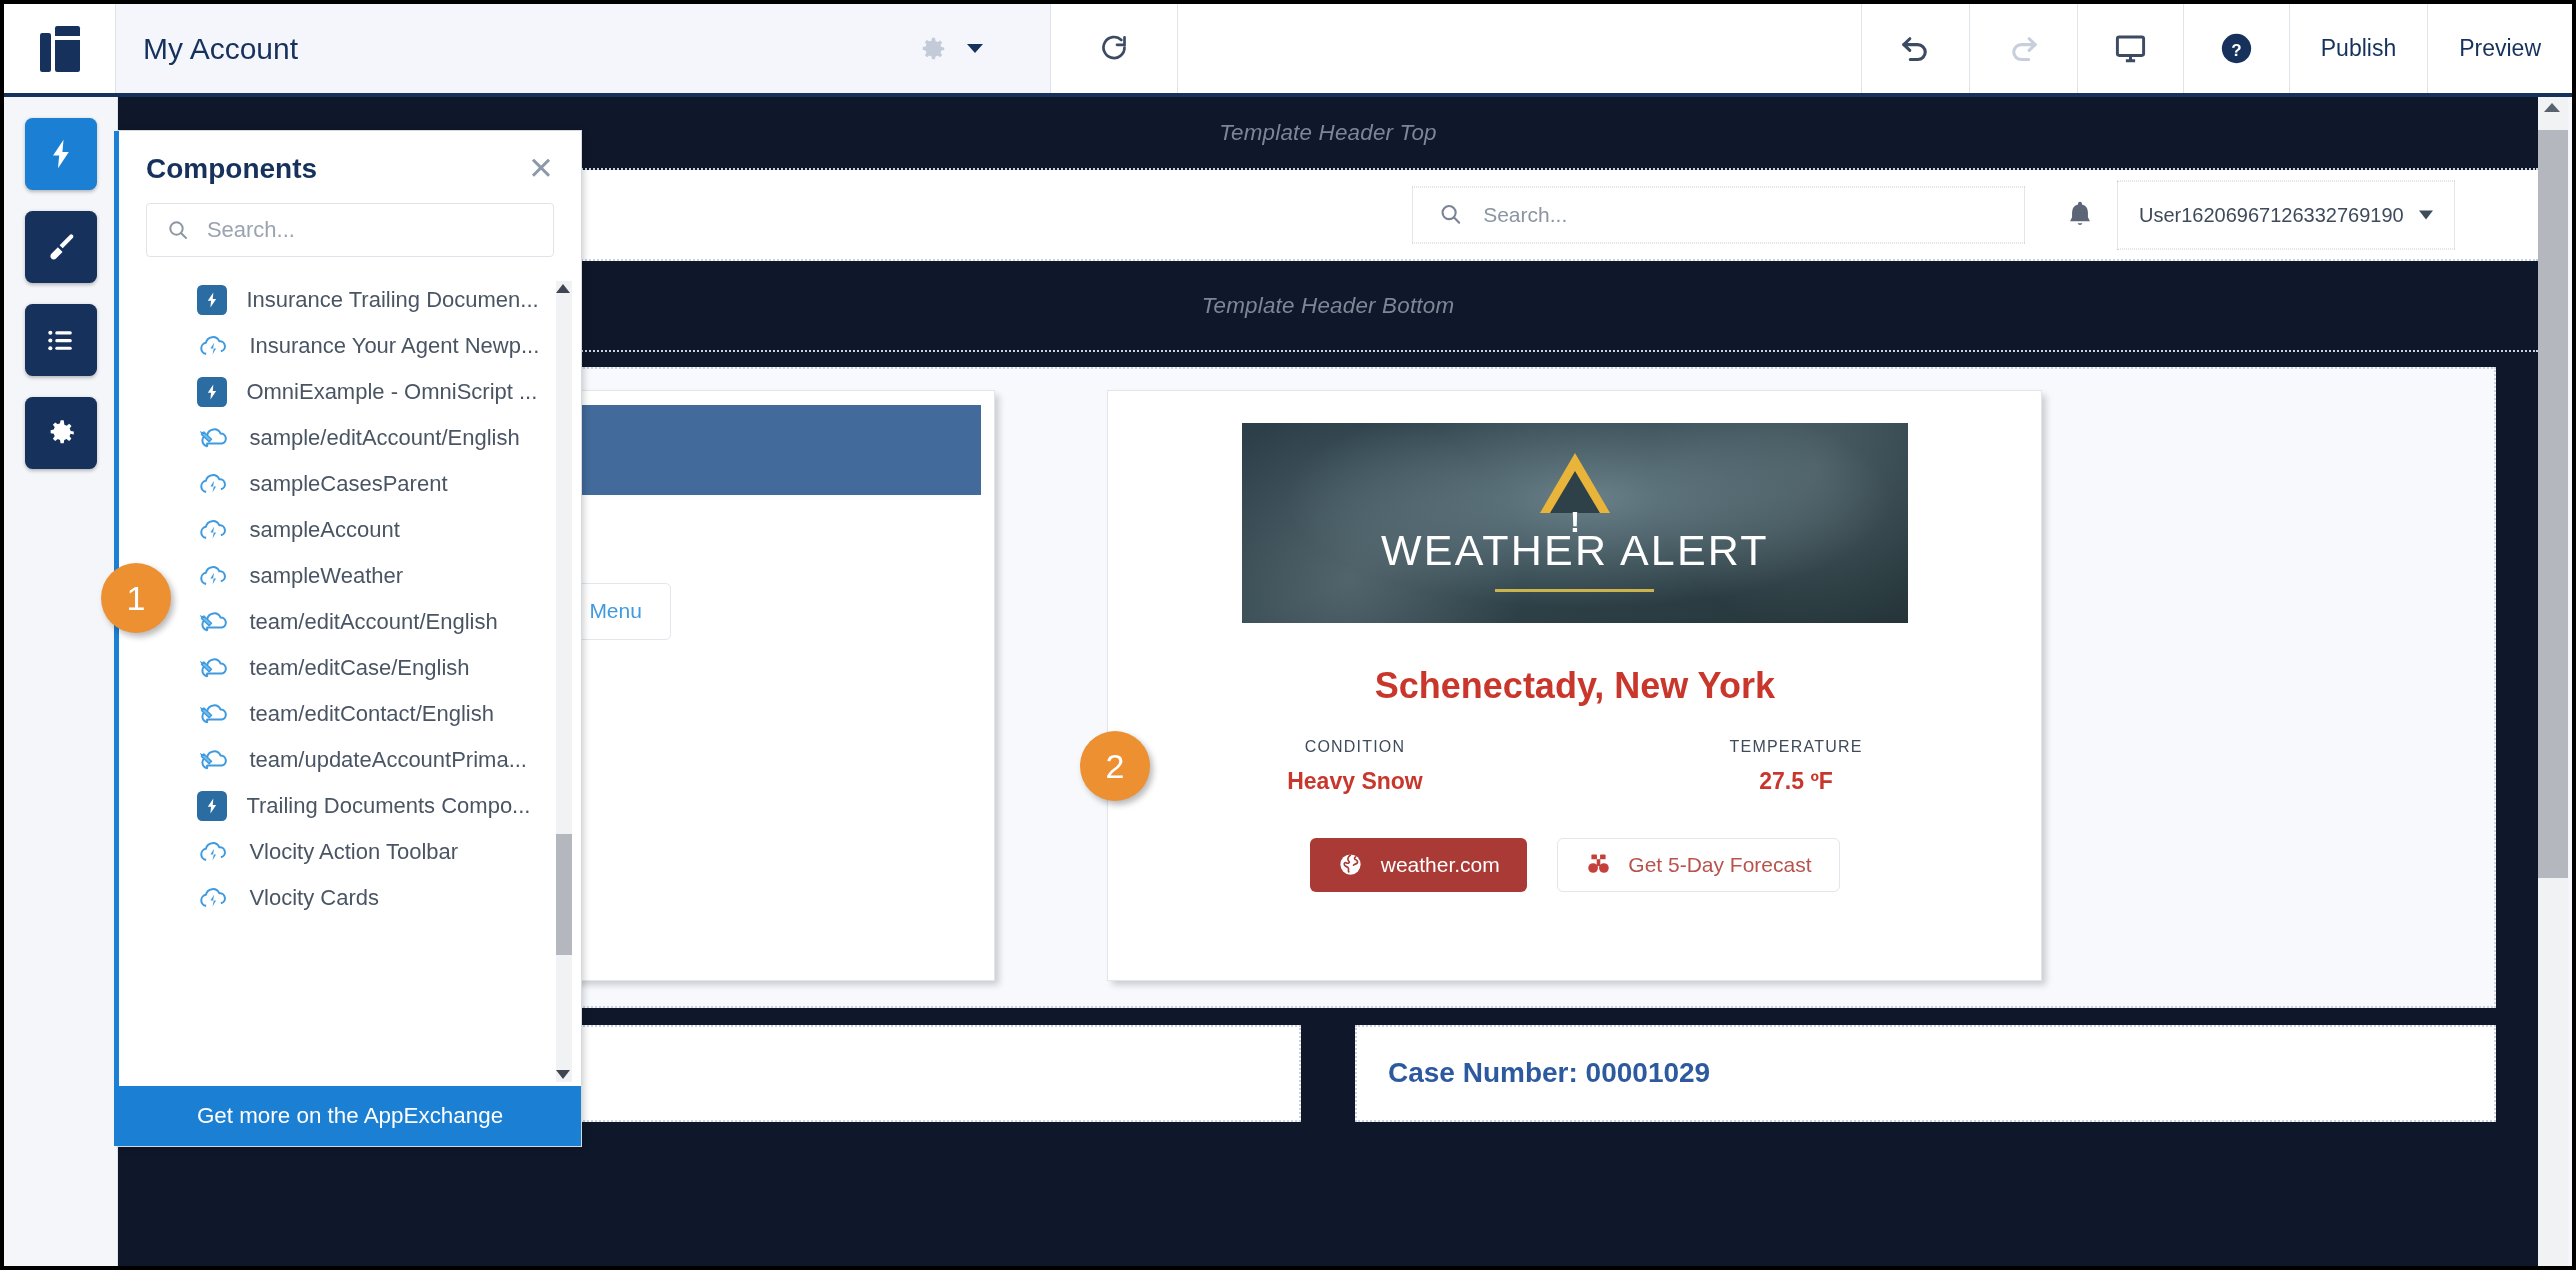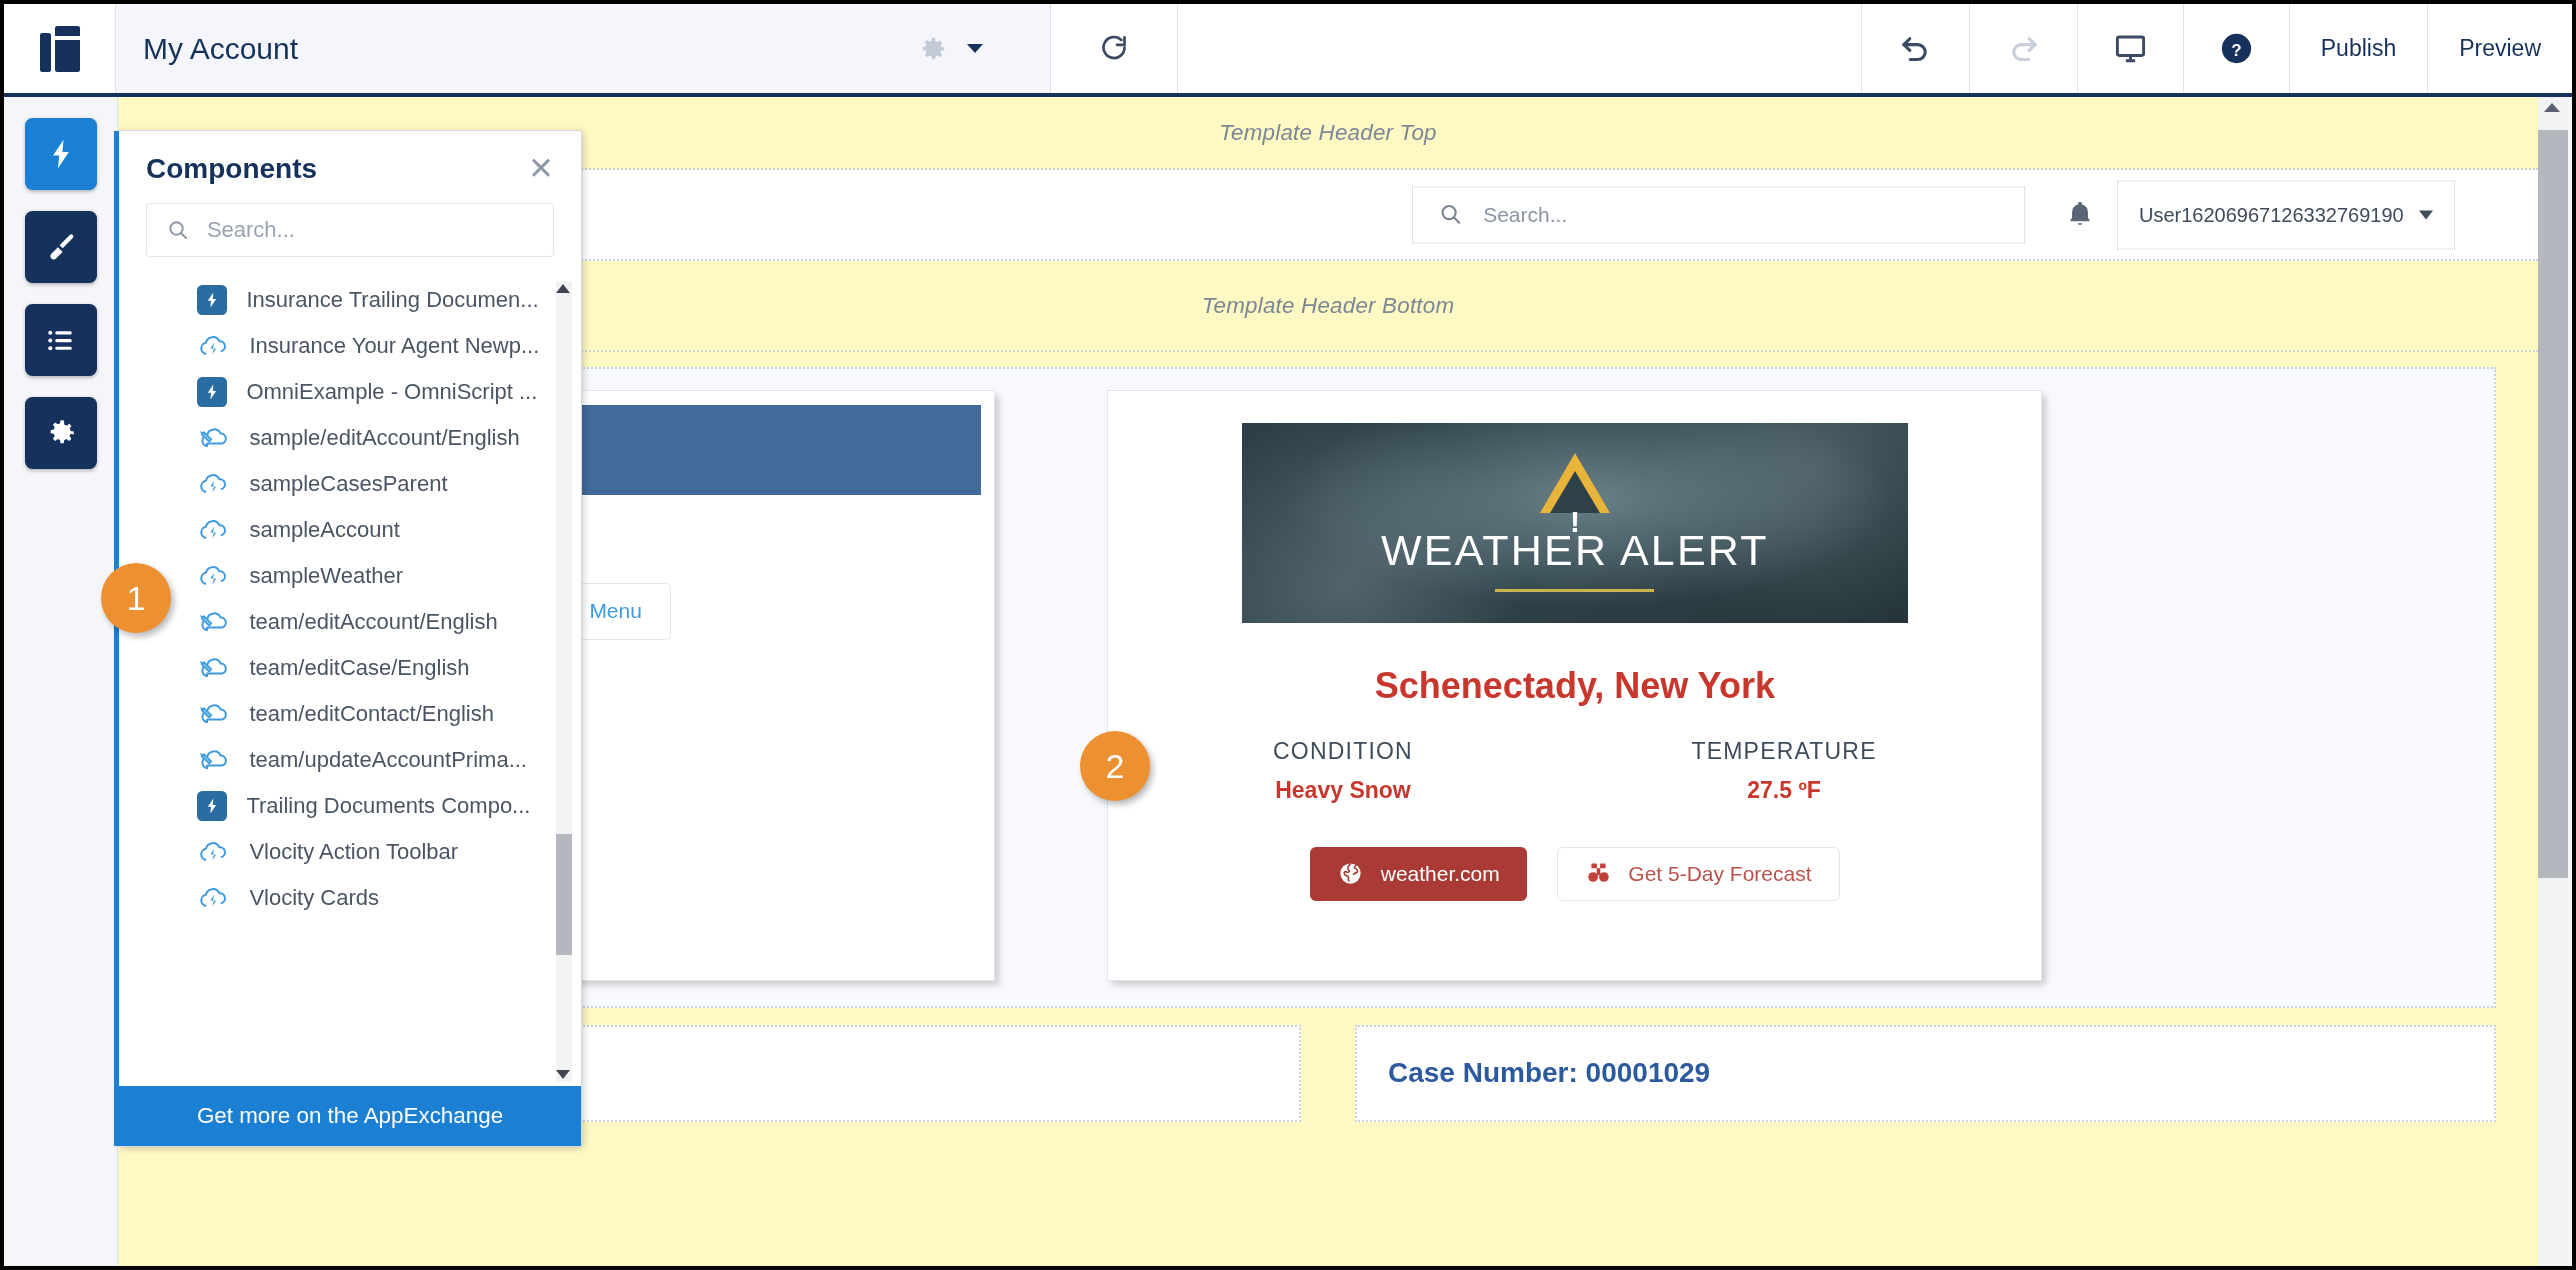--- a/index.html
+++ b/index.html
@@ -76,21 +76,21 @@
     width: 72px; height: 72px; margin: 0 auto 21px auto;
     border-radius: 7.5px; background: #16325c;
     display: flex; align-items: center; justify-content: center;
     box-shadow: 0 1.5px 3.7px rgba(0,0,0,.25);
   }
   .rail-item.active { background: #1b7fd4; }
 
   
   .canvas {
     position: absolute; left: 114px; right: 34px; top: 93px; bottom: 0;
-    background: #fef9c3; overflow: hidden;
+    background: #0f172a; overflow: hidden;
   }
   .region-label {
     text-align: center; font-style: italic; color: #7c8796;
     font-size: 22.4px; letter-spacing: 0.2px;
   }
   .hdr-top-region {
     height: 73px; display: flex; align-items: center; justify-content: center;
     border-bottom: 2.2px dotted #c9d2de;
   }
   .hdr-bar {
@@ -186,21 +186,21 @@
     font-weight: 400;
   }
   .wx-rule { width: 159px; height: 3.7px; background: #cbb44d; margin-top: 13.5px; }
   .wx-city {
     margin-top: 42px; color: #c9372c; font-size: 36px; font-weight: 700;
   }
   .wx-stats {
     margin-top: 31px; width: 100%; display: flex; justify-content: space-around;
   }
   .wx-stat { text-align: center; }
-  .wx-stat .k { color: #3e4b5b; font-size: 23px; letter-spacing: 1.2px; }
+  .wx-stat .k { color: #3e4b5b; font-size: 16px; letter-spacing: 1.2px; }
   .wx-stat .v { color: #c9372c; font-size: 23px; font-weight: 700; margin-top: 12px; }
   .wx-actions { margin-top: 43px; display: flex; gap: 30px; align-items: center; }
   .btn-weather {
     background: #a93a36; color:#ffffff; border-radius: 6px;
     height: 54px; padding: 0 27px; display:flex; align-items:center; gap: 16.5px;
     font-size: 21px;
   }
   .btn-forecast {
     background: #ffffff; color:#b9524c; border: 1.5px solid #e3e6eb; border-radius: 6px;
     height: 54px; padding: 0 27px; display:flex; align-items:center; gap: 16.5px;

